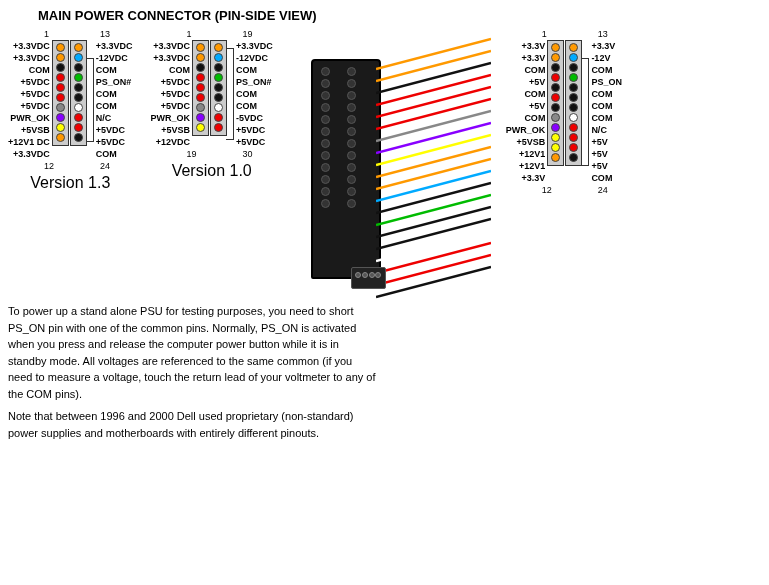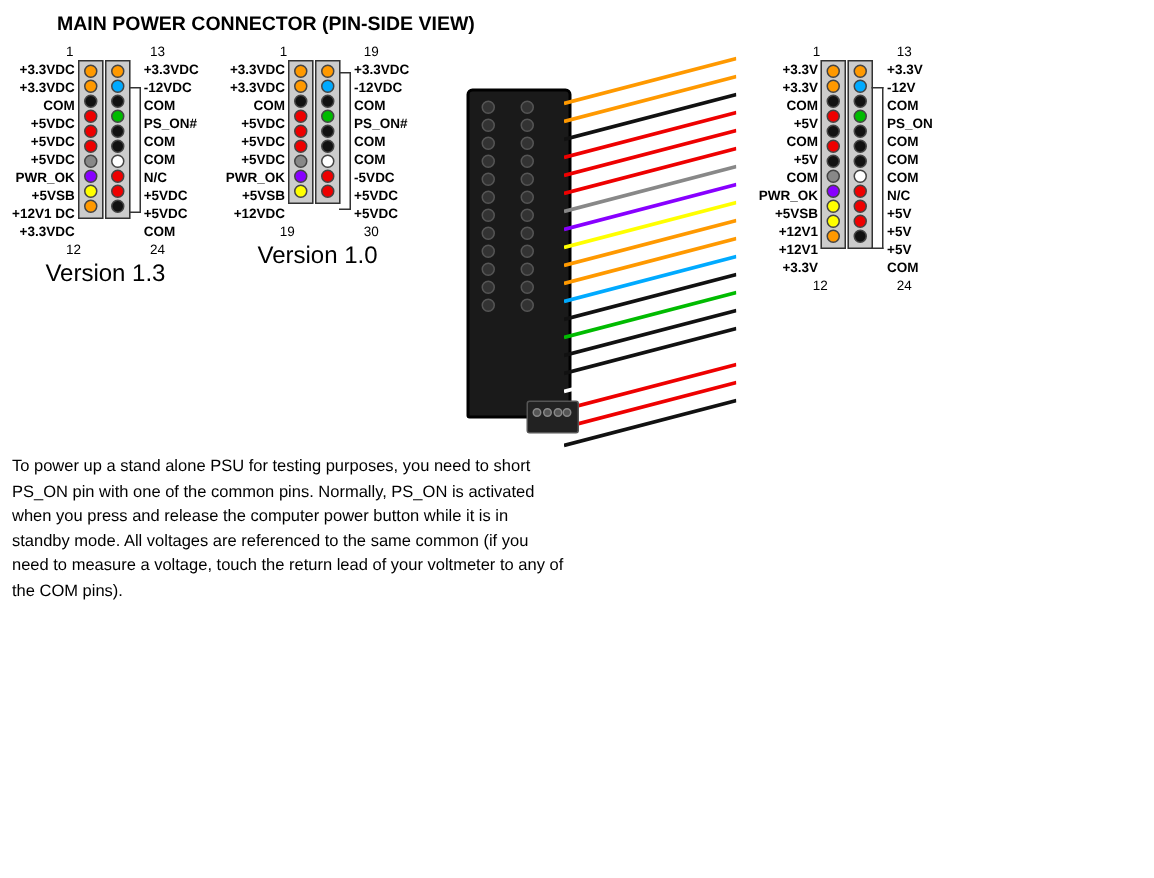--- a/index.html
+++ b/index.html
@@ -528,15 +528,16 @@
       <div class="conn-number-row" style="width:66px; margin-left:36px; margin-top:1px;">
         <span>12</span>
         <span>24</span>
       </div>
     </div>
 
   </div>
 
   <div class="description">
     <p>To power up a stand alone PSU for testing purposes, you need to short PS_ON pin with one of the common pins. Normally, PS_ON is activated when you press and release the computer power button while it is in standby mode. All voltages are referenced to the same common (if you need to measure a voltage, touch the return lead of your voltmeter to any of the COM pins).</p>
+    <p>Note that between 1996 and 2000 Dell used proprietary (non-standard) power supplies and motherboards with entirely different pinouts.</p>
   </div>
 
 </div>
 
 </body></html>

